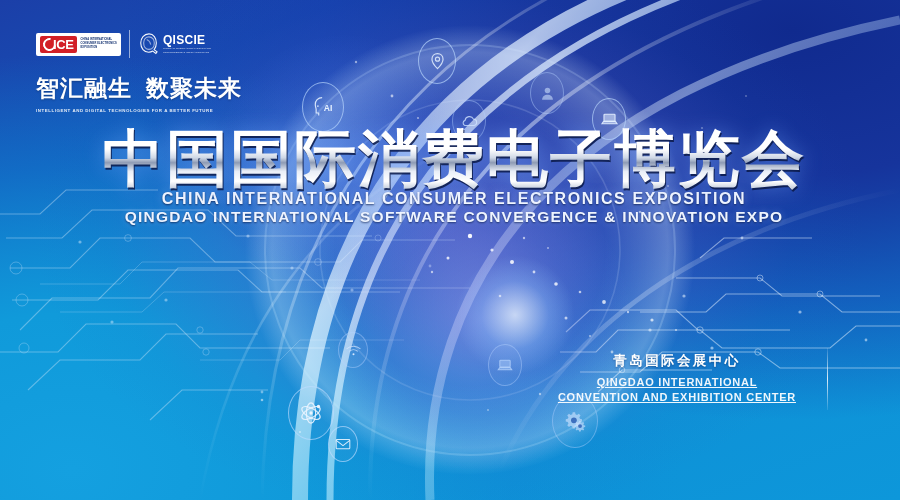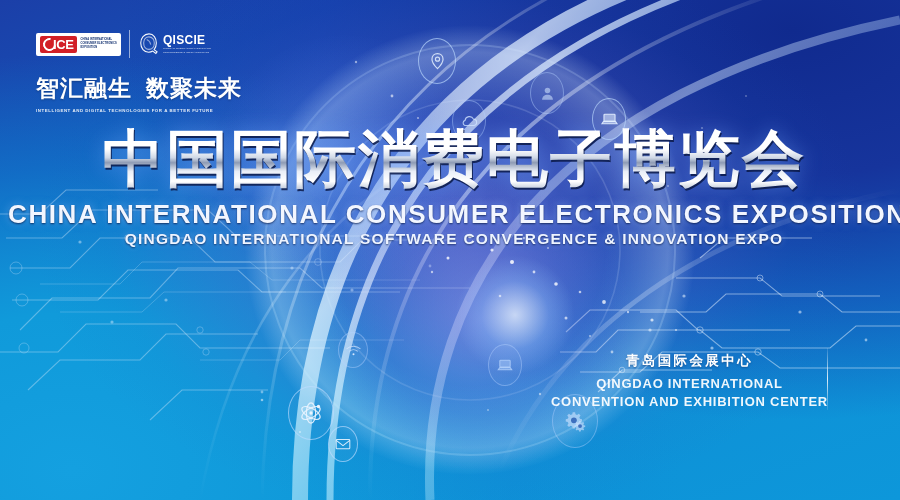--- a/index.html
+++ b/index.html
@@ -80,22 +80,21 @@
     font-size:62px; font-weight:bold; line-height:1;
     letter-spacing:2px;
     font-family:"DejaVu Sans","Liberation Sans",sans-serif;
     background:linear-gradient(180deg,#ffffff 0%,#ffffff 34%,#cfd8e6 48%,#8e9bb4 56%,#e9eef7 70%,#ffffff 86%,#b9c4d6 100%);
     -webkit-background-clip:text; background-clip:text; color:transparent;
     -webkit-text-fill-color:transparent;
     filter:drop-shadow(1px 2px 0 rgba(10,25,70,.85)) drop-shadow(0 0 10px rgba(120,170,255,.45));
     display:inline-block;
   }
   .t-en1{
-    margin-top:9px;
-    font-size:26px; font-weight:bold; letter-spacing:1.6px;
+    font-size:16px; font-weight:bold; letter-spacing:1.6px;
     color:#f2f6ff;
     text-shadow:0 1px 2px rgba(10,25,70,.75), 0 0 8px rgba(150,190,255,.5);
     white-space:nowrap;
   }
   .t-cn2{
     margin-top:13px;
     font-size:44px; font-weight:bold; line-height:1; letter-spacing:1.5px;
     font-family:"DejaVu Sans","Liberation Sans",sans-serif;
     background:linear-gradient(180deg,#ffffff 0%,#ffffff 32%,#c8d2e2 47%,#8793ad 55%,#eef2f9 68%,#ffffff 85%,#b4bfd2 100%);
     -webkit-background-clip:text; background-clip:text; color:transparent;
@@ -105,25 +104,25 @@
   }
   .t-en2{
     margin-top:0;
     font-size:15.5px; font-weight:bold; letter-spacing:1.25px;
     color:#eef4ff;
     text-shadow:0 1px 2px rgba(10,25,70,.7), 0 0 7px rgba(150,190,255,.45);
     white-space:nowrap;
   }
 
   
-  .venue{ position:absolute; right:72px; top:352px; text-align:center; }
+  .venue{ position:absolute; right:104px; top:352px; text-align:center; }
   .venue-cn{ color:#ffffff; font-size:13.5px; font-weight:bold; letter-spacing:2.4px;
     text-shadow:0 1px 2px rgba(10,40,90,.45); white-space:nowrap; }
-  .venue-en1,.venue-en2{ color:rgba(255,255,255,.93); font-size:13px; font-weight:bold;
-    letter-spacing:.75px; white-space:nowrap; }
+  .venue-en1,.venue-en2{ color:rgba(255,255,255,.93); font-size:11px; font-weight:bold;
+    letter-spacing:.75px; white-space:nowrap;text-decoration:underline; }
   .venue-en1{ margin-top:6px; }
   .venue-en2{ margin-top:2.5px; }
   .venue-bar{ position:absolute; right:72px; top:348px; width:1.4px; height:62px;
     background:linear-gradient(180deg, rgba(255,255,255,.1), rgba(255,255,255,.85), rgba(255,255,255,.1)); }
 </style>
 </head>
 <body>
 
 <div class="banner">
 
@@ -268,20 +267,27 @@
     </svg>
   </div>
 
   <div class="ficon" style="left:418px;top:38px;width:38px;height:46px;">
     <svg width="19" height="21" viewBox="0 0 24 26" fill="none" stroke="#e6f1ff" stroke-opacity=".85" stroke-width="1.5">
       <path d="M12 3 C8 3 5 6 5 10 c0 5 7 12 7 12 s7-7 7-12 c0-4-3-7-7-7z"></path>
       <circle cx="12" cy="10" r="2.6"></circle>
     </svg>
   </div>
 
+  <div class="ficon" style="left:302px;top:82px;width:42px;height:50px;">
+    <svg width="24" height="26" viewBox="0 0 28 30" fill="none" stroke="#e6f1ff" stroke-opacity=".9" stroke-width="1.4">
+      <path d="M13 4 C8 4 5 8 5 12 c0 3 1 4 1 6 v4 h3 v3"></path>
+      <path d="M9 14 h-2"></path>
+      <text x="15" y="20" font-family="Liberation Sans, sans-serif" font-size="10" font-weight="bold" fill="#e6f1ff" stroke="none">AI</text>
+    </svg>
+  </div>
 
   <div class="ficon dim" style="left:530px;top:72px;width:34px;height:42px;">
     <svg width="17" height="19" viewBox="0 0 22 24" fill="none" stroke="#d6e7ff" stroke-opacity=".75" stroke-width="1.4">
       <circle cx="11" cy="8" r="3.6" fill="#d6e7ff" fill-opacity=".55" stroke="none"></circle>
       <path d="M4 20 c0-4 3.2-6.5 7-6.5 s7 2.5 7 6.5" fill="#d6e7ff" fill-opacity=".55" stroke="none"></path>
     </svg>
   </div>
 
   <div class="ficon dim" style="left:452px;top:100px;width:34px;height:42px;">
     <svg width="19" height="15" viewBox="0 0 24 18" fill="none" stroke="#d6e7ff" stroke-opacity=".8" stroke-width="1.4">

